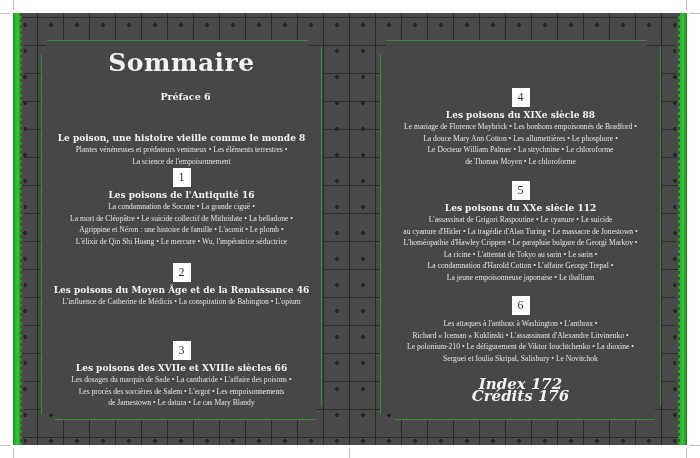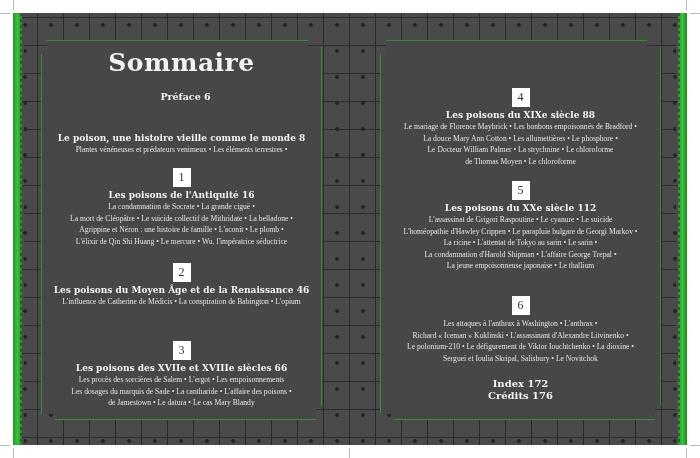--- a/index.html
+++ b/index.html
@@ -35,21 +35,21 @@
   .panel.right { left:367px; }
   .panel-inner { position:absolute; inset:0; text-align:center; color:#e8e8e8; }
   .gothic { font-family:"DejaVu Serif", serif; font-weight:bold; color:#f2f2f2; }
   .title { position:absolute; left:0; right:0; top:7px; font-size:25px; letter-spacing:0.5px; }
   .preface { position:absolute; left:8px; right:0; top:50px; font-size:9.5px; }
   .section { position:absolute; left:0; right:0; }
   .sec-head { font-size:9px; margin-bottom:1px; }
   .sec-body { font-size:7.6px; line-height:11.6px; color:#e4e4e4; }
   .numbox { width:18px; height:19px; margin:0 auto 3px auto; background:#ffffff; color:#333;
             font-family:"Liberation Serif", serif; font-size:12px; line-height:19px; }
-  .index-block { position:absolute; left:0; right:0; top:337px; font-size:10px; line-height:12px; }
+  .index-block { position:absolute; left:0; right:0; top:337px; font-size:15px; line-height:12px;font-style:italic; }
 </style>
 </head>
 <body>
 
 <div class="crop" style="left:0;top:13px;width:10px;height:1px;"></div>
 <div class="crop" style="left:13px;top:0;width:1px;height:10px;"></div>
 <div class="crop" style="left:690px;top:13px;width:10px;height:1px;"></div>
 <div class="crop" style="left:686px;top:0;width:1px;height:10px;"></div>
 <div class="crop" style="left:0;top:445px;width:10px;height:1px;"></div>
 <div class="crop" style="left:13px;top:448px;width:1px;height:10px;"></div>
@@ -64,20 +64,21 @@
 
   <div class="panel left">
     <div class="panel-inner">
       <div class="title gothic">Sommaire</div>
       <div class="preface gothic">Préface 6</div>
 
       <div class="section" style="top:72px;margin-top:20px;">
         <div class="sec-head gothic">Le poison, une histoire vieille comme le monde 8</div>
         <div class="sec-body">
           <div>Plantes vénéneuses et prédateurs venimeux • Les éléments terrestres •</div>
+          <div>La science de l'empoisonnement</div>
         </div>
       </div>
 
       <div class="section" style="top:127px;">
         <div class="numbox">1</div>
         <div class="sec-head gothic">Les poisons de l'Antiquité 16</div>
         <div class="sec-body">
           <div>La condamnation de Socrate • La grande ciguë •</div>
           <div>La mort de Cléopâtre • Le suicide collectif de Mithridate • La belladone •</div>
           <div>Agrippine et Néron : une histoire de famille • L'aconit • Le plomb •</div>
@@ -90,22 +91,22 @@
         <div class="sec-head gothic">Les poisons du Moyen Âge et de la Renaissance 46</div>
         <div class="sec-body">
           <div>L'influence de Catherine de Médicis • La conspiration de Babington • L'opium</div>
         </div>
       </div>
 
       <div class="section" style="top:300px;">
         <div class="numbox">3</div>
         <div class="sec-head gothic">Les poisons des XVIIe et XVIIIe siècles 66</div>
         <div class="sec-body">
+          <div>Les dosages du marquis de Sade • La cantharide • L'affaire des poisons •</div>
           <div>Les procès des sorcières de Salem • L'ergot • Les empoisonnements</div>
-          <div>Les dosages du marquis de Sade • La cantharide • L'affaire des poisons •</div>
           <div>de Jamestown • Le datura • Le cas Mary Blandy</div>
         </div>
       </div>
     </div>
   </div>
 
   <div class="panel right">
     <div class="panel-inner">
       <div class="section" style="top:47px;">
         <div class="numbox">4</div>
@@ -116,23 +117,24 @@
           <div>Le Docteur William Palmer • La strychnine • Le chloroforme</div>
           <div>de Thomas Moyen • Le chloroforme</div>
         </div>
       </div>
 
       <div class="section" style="top:140px;">
         <div class="numbox">5</div>
         <div class="sec-head gothic">Les poisons du XXe siècle 112</div>
         <div class="sec-body">
           <div>L'assassinat de Grigori Raspoutine • Le cyanure • Le suicide</div>
+          <div>au cyanure d'Hitler • La tragédie d'Alan Turing • Le massacre de Jonestown •</div>
           <div>L'homéopathie d'Hawley Crippen • Le parapluie bulgare de Georgi Markov •</div>
           <div>La ricine • L'attentat de Tokyo au sarin • Le sarin •</div>
-          <div>La condamnation d'Harold Shipman • L'affaire George Trepal •</div>
+          <div>La condamnation d'Harold Cotton • L'affaire George Trepal •</div>
           <div>La jeune empoisonneuse japonaise • Le thallium</div>
         </div>
       </div>
 
       <div class="section" style="top:255px;">
         <div class="numbox">6</div>
         <div class="sec-body">
           <div>Les attaques à l'anthrax à Washington • L'anthrax •</div>
           <div>Richard « Iceman » Kuklinski • L'assassinant d'Alexandre Litvinenko •</div>
           <div>Le polonium-210 • Le défigurement de Viktor Iouchtchenko • La dioxine •</div>

